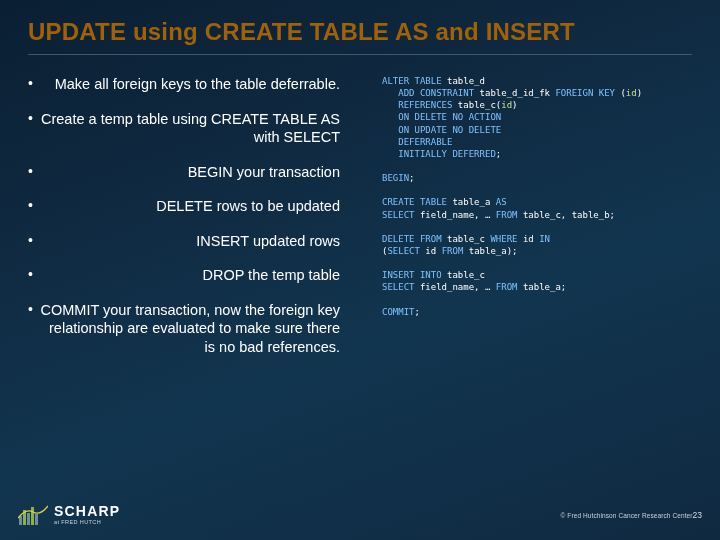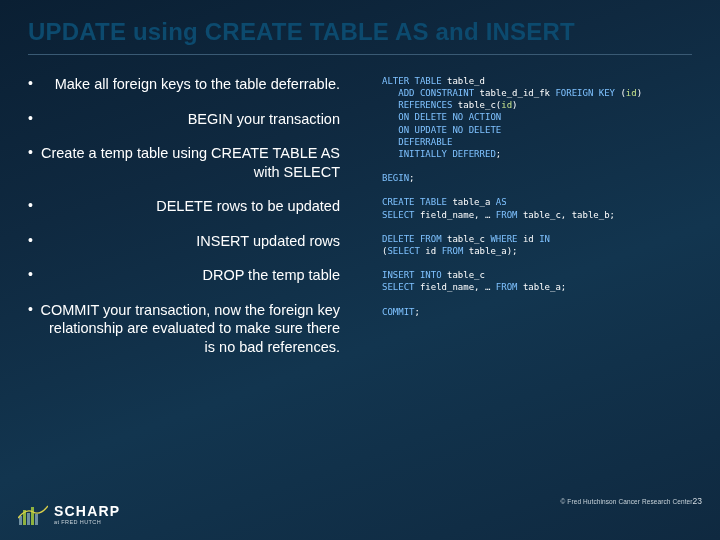--- a/index.html
+++ b/index.html
@@ -10,21 +10,21 @@
     color: #fff;
     position: relative;
     overflow: hidden;
   }
   .slide {
     padding: 18px 28px 0 28px;
   }
   .title {
     font-size: 24px;
     font-weight: 700;
-    color: #0c4a6e;
+    color: #a16207;
     letter-spacing: 0.2px;
     padding-bottom: 8px;
     border-bottom: 1px solid #3a5a74;
     margin-bottom: 20px;
   }
   .columns {
     display: flex;
     gap: 18px;
   }
   .left {
@@ -64,20 +64,21 @@
     margin-left: 24px;
   }
   .kw { color: #7fc2ff; }
   .id { color: #ffffff; }
   .pr { color: #c7e38d; }
   .footer {
     position: absolute;
     left: 0; right: 0; bottom: 0;
     height: 44px;
     display: flex;
+    align-items: center;
     padding: 0 18px 6px 18px;
     justify-content: space-between;
   }
   .logo {
     display: flex;
     align-items: center;
     gap: 6px;
   }
   .logo-mark svg { display: block; }
   .logo-text {
@@ -114,22 +115,22 @@
 </head>
 <body>
 
 <div class="slide">
   <h1 class="title">UPDATE using CREATE TABLE AS and INSERT</h1>
 
   <div class="columns">
     <div class="left">
       <ul class="bullets">
         <li>Make all foreign keys to the table deferrable.</li>
+        <li>Create a temp table using CREATE TABLE AS with SELECT</li>
         <li>BEGIN your transaction</li>
-        <li>Create a temp table using CREATE TABLE AS with SELECT</li>
         <li>DELETE rows to be updated</li>
         <li>INSERT updated rows</li>
         <li>DROP the temp table</li>
         <li>COMMIT your transaction, now the foreign key relationship are evaluated to make sure there is no bad references.</li>
       </ul>
     </div>
     <div class="right">
       <div class="code" id="code-block"><span class="kw">ALTER TABLE</span><span class="id"> table_d
    </span><span class="kw">ADD CONSTRAINT</span><span class="id"> table_d_id_fk </span><span class="kw">FOREIGN KEY</span><span class="id"> (</span><span class="pr">id</span><span class="id">)
    </span><span class="kw">REFERENCES</span><span class="id"> table_c(</span><span class="pr">id</span><span class="id">)

